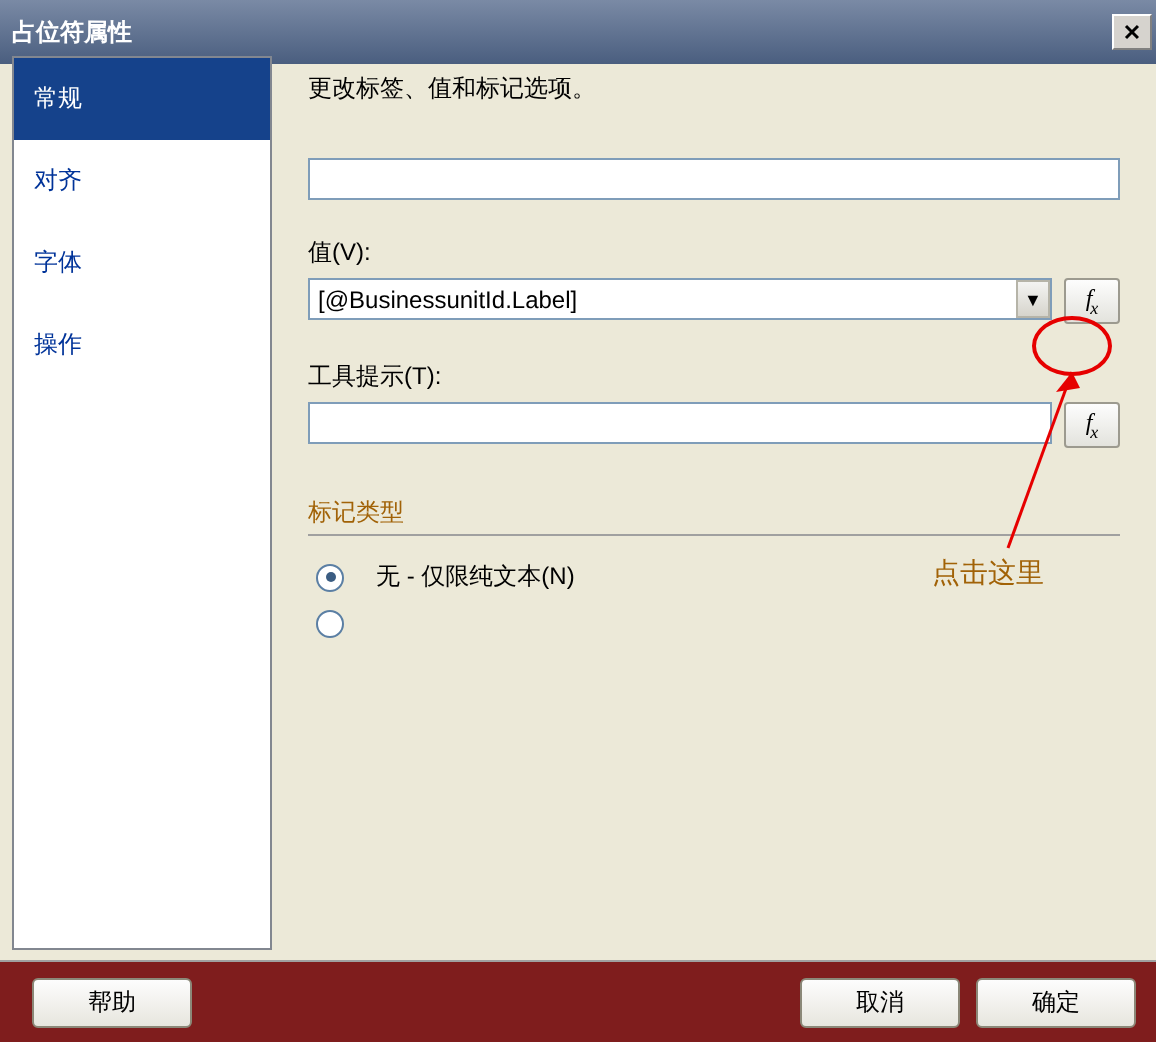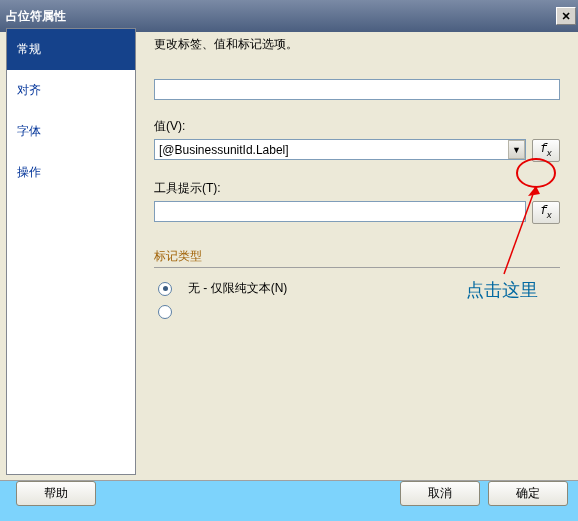--- a/index.html
+++ b/index.html
@@ -13,33 +13,33 @@
 .side-item.selected{background:#15428b;color:#fff}
 .main{flex:1;padding:12px 18px 0 18px;position:relative}
 .heading{font-size:12px;margin:2px 0 26px 0;color:#000}
 .field-label{margin:0 0 4px 0;color:#000}
 .text-input{width:100%;height:21px;border:1px solid #7f9db9;background:#fff;box-sizing:border-box;padding:2px 4px;font-size:12px}
 .row{display:flex;align-items:flex-start;gap:6px;margin-bottom:18px}
 .row .grow{flex:1}
 .dropdown{position:relative;flex:1}
 .dropdown input{width:100%;height:21px;border:1px solid #7f9db9;background:#fff;box-sizing:border-box;padding:2px 18px 2px 4px;font-size:12px}
 .dropdown .dd-btn{position:absolute;right:1px;top:1px;width:17px;height:19px;background:linear-gradient(#f4f4f2,#d6d4cc);border:1px solid #b6b4a8;box-sizing:border-box;display:flex;align-items:center;justify-content:center}
-.fx-btn{width:26px;height:21px;background:linear-gradient(#fdfdfd,#e3e3dd);border:1px solid #9c9a8f;border-radius:2px;display:flex;align-items:center;justify-content:center;font-style:italic;font-family:Liberation Mono, monospace;font-size:12px;cursor:default}
+.fx-btn{width:26px;height:21px;background:linear-gradient(#fdfdfd,#e3e3dd);border:1px solid #9c9a8f;border-radius:2px;display:flex;align-items:center;justify-content:center;font-style:italic;font-family:Liberation Serif, serif;font-size:12px;cursor:default}
 .fx-btn sub{font-size:9px;font-style:italic;margin-left:-1px}
 .fieldset-label{color:#a16207;margin:24px 0 2px 0}
 .hr{border:none;border-top:1px solid #a0a0a0;margin:0 0 12px 0}
 .radio-row{display:flex;align-items:center;gap:16px;margin:8px 0 8px 4px}
 .radio{width:12px;height:12px;border:1px solid #5b7fa4;border-radius:50%;background:#fff;display:flex;align-items:center;justify-content:center}
 .radio.checked::after{content:"";width:5px;height:5px;background:#3b5d82;border-radius:50%}
-.footer{position:absolute;left:0;right:0;bottom:0;height:40px;border-top:1px solid #a0a0a0;display:flex;align-items:flex-start;padding:0 10px;background:#7dd3fc}
+.footer{position:absolute;left:0;right:0;bottom:0;height:40px;border-top:1px solid #a0a0a0;display:flex;align-items:center;padding:0 10px;background:#7f1d1d}
 .footer .spacer{flex:1}
 .btn{min-width:78px;height:23px;background:linear-gradient(#fdfdfd,#e7e6de);border:1px solid #8b8878;border-radius:3px;margin-left:8px;display:flex;align-items:center;justify-content:center;cursor:default;font-size:12px}
 .btn.help{margin-left:6px}
 .annot-circle{position:absolute;border:2px solid #e60000;border-radius:50%;pointer-events:none}
-.annot-text{position:absolute;color:#0369a1;font-size:18px;pointer-events:none}
+.annot-text{position:absolute;color:#a16207;font-size:14px;pointer-events:none}
 .annot-arrow{position:absolute;pointer-events:none}
 </style>
 </head>
 <body>
 
 <div class="window">
 
   <div class="titlebar">
     <span class="titlebar-text">占位符属性</span>
     <div class="title-close">

